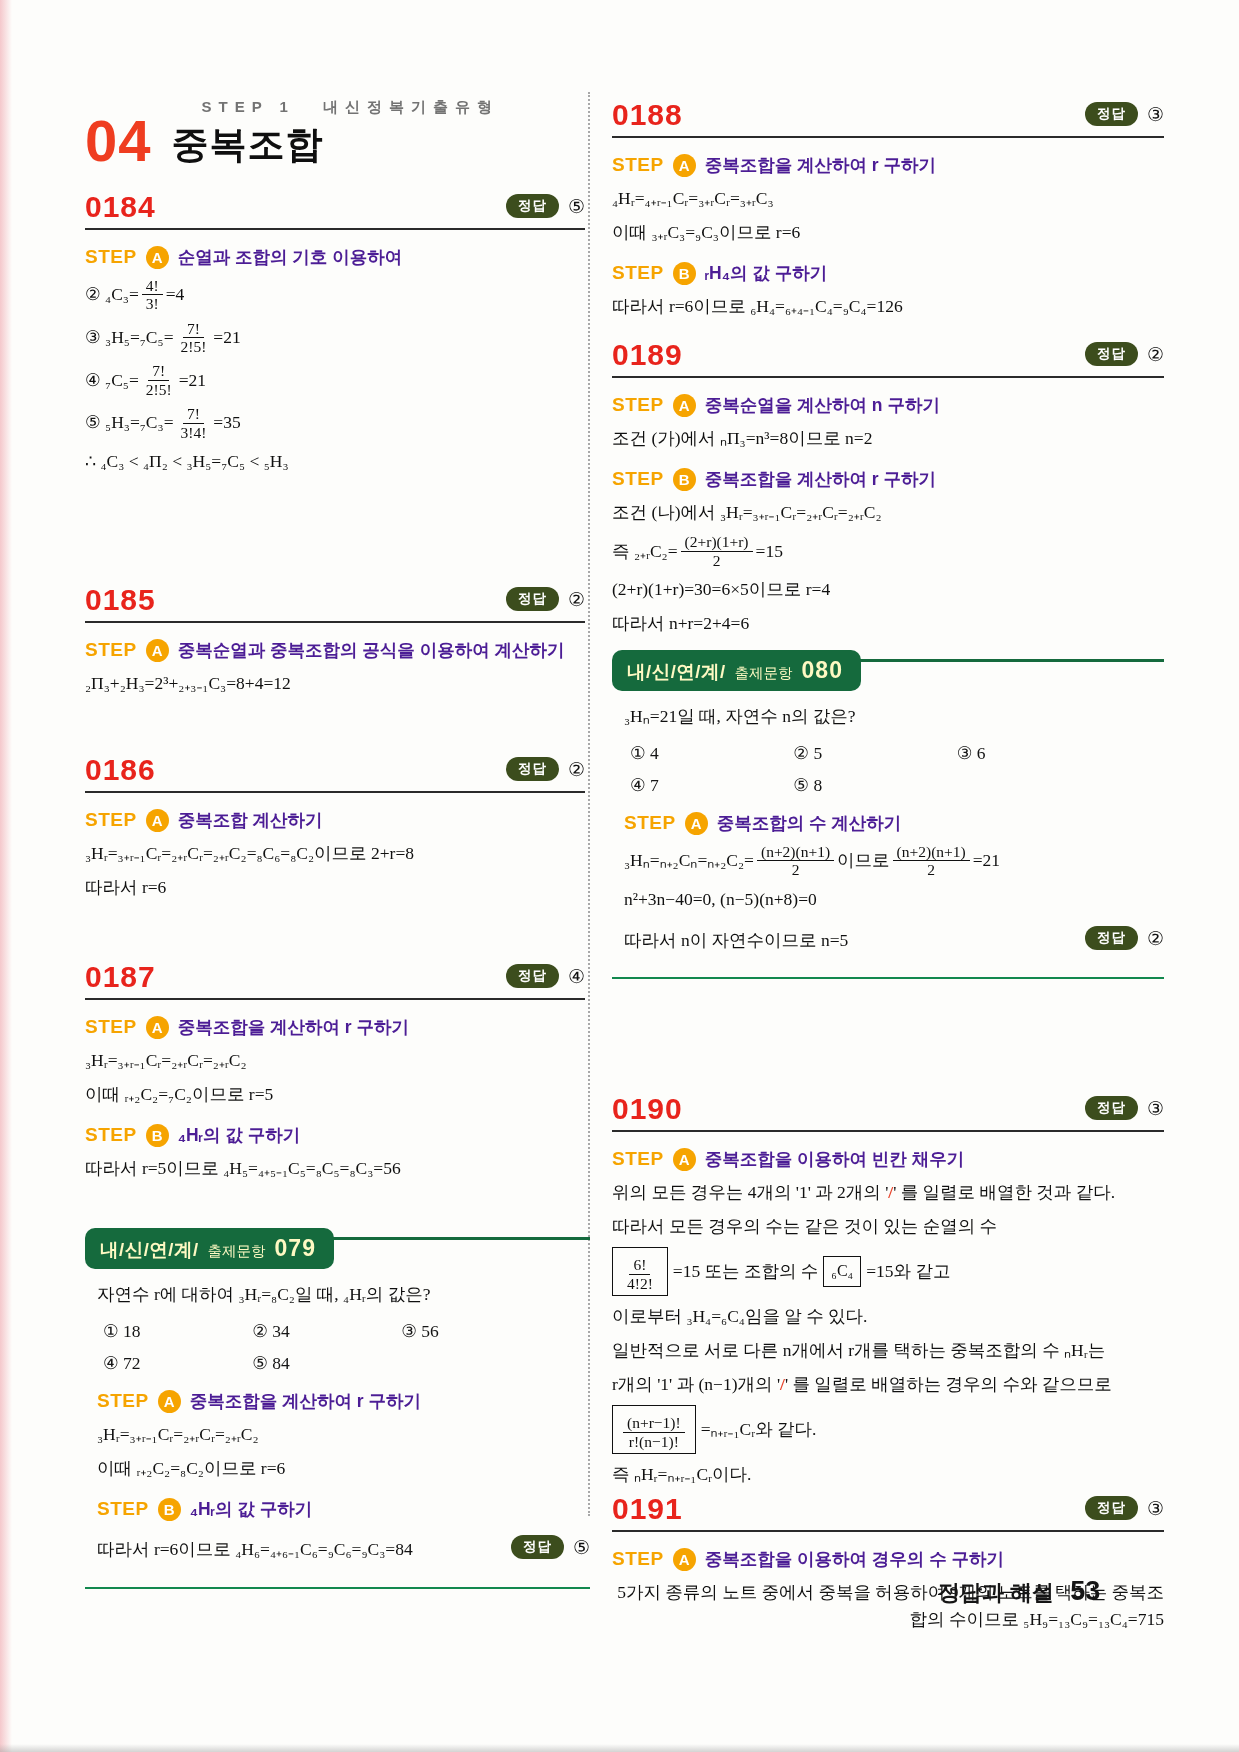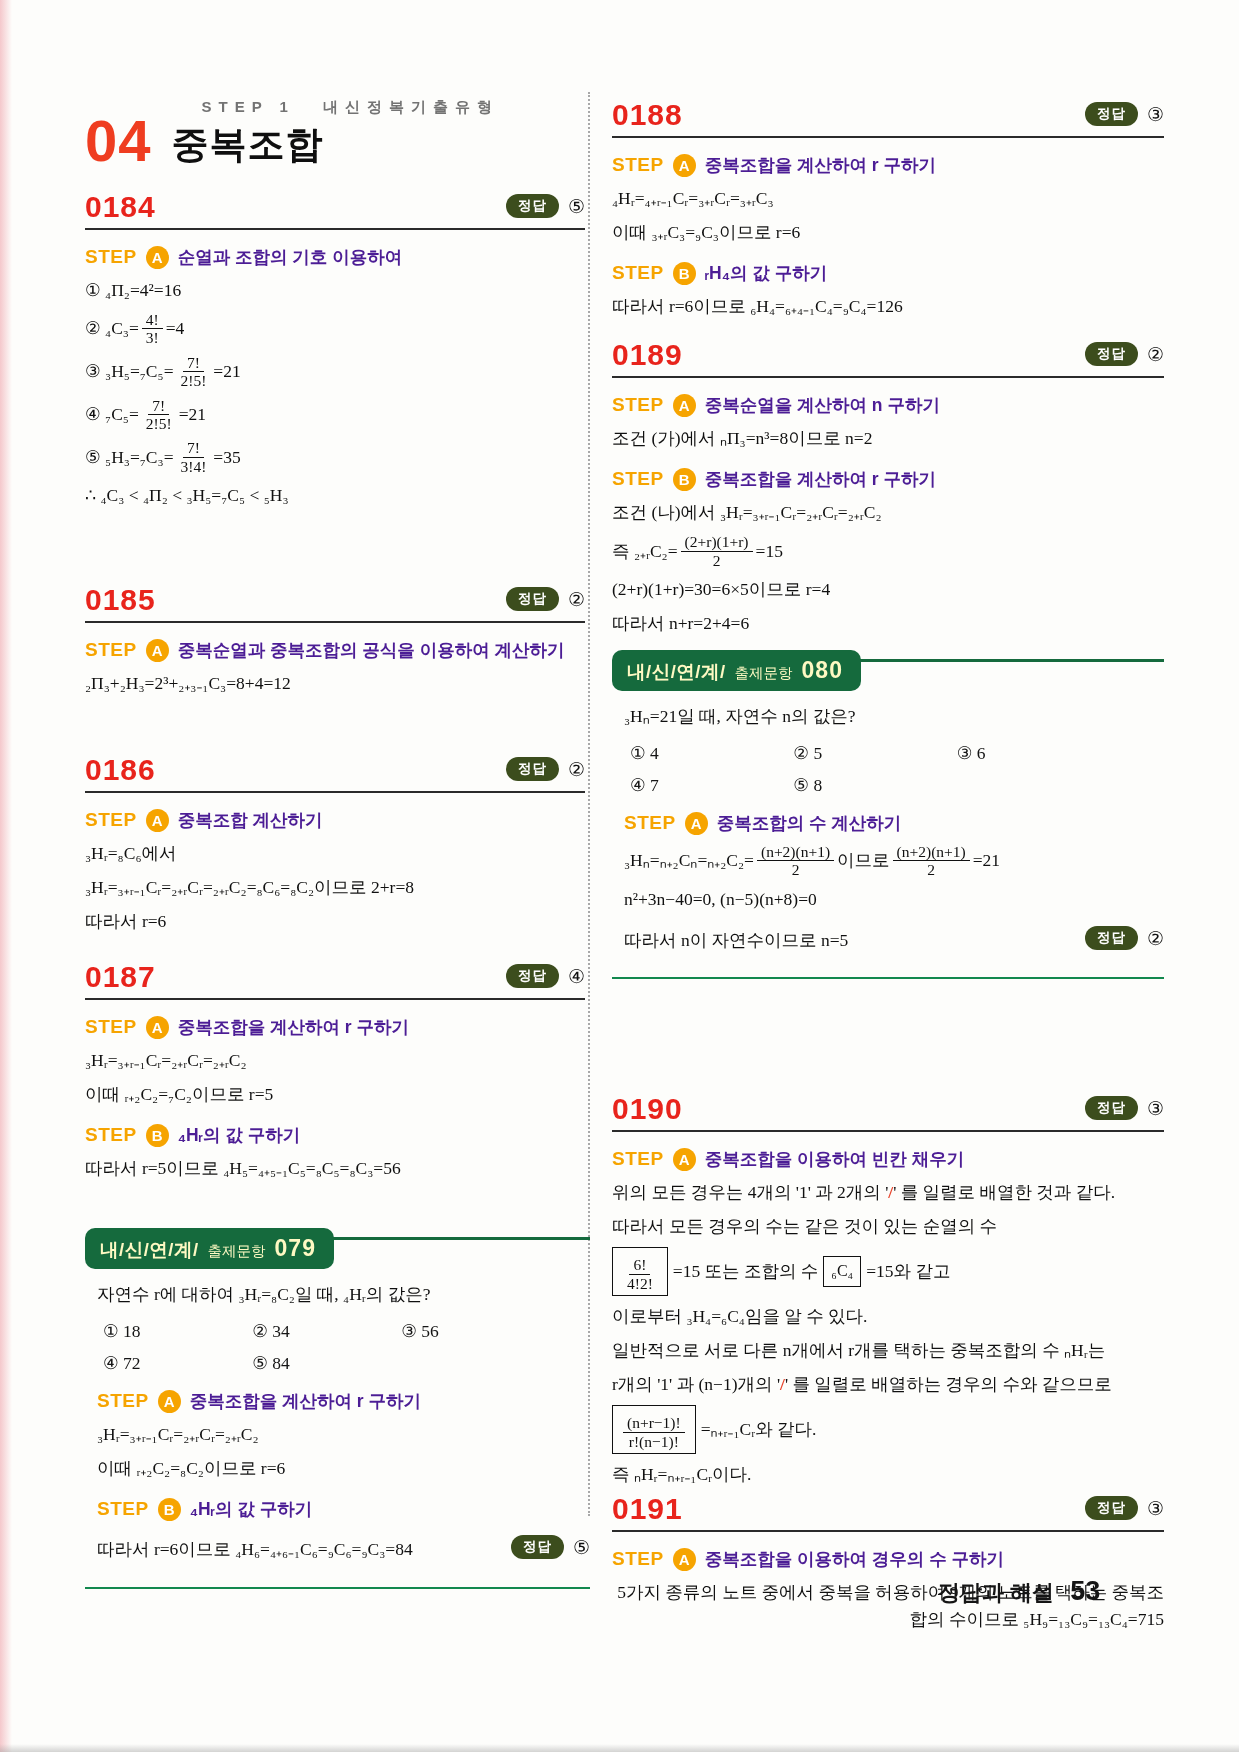--- a/index.html
+++ b/index.html
@@ -93,21 +93,20 @@
         <span class="jeongdap">정답</span>
         <span class="circ">⑤</span>
       </span>
     </div>
     <hr class="prob-rule">
     <div class="step-row">
       <span class="step-word">STEP</span>
       <span class="step-letter">A</span>
       <span class="step-title">순열과 조합의 기호 이용하여</span>
     </div>
-    <div class="mline">① ₄Π₂=4²=16</div>
     <div class="mline">
       <span>② ₄C₃=</span>
       <span class="frac">
           <span class="fnum">4!</span>
           <span class="fden">3!</span>
         </span>
       <span>=4</span>
     </div>
     <div class="mline">
       <span>③ ₃H₅=₇C₅=</span>
@@ -160,21 +159,20 @@
         <span class="jeongdap">정답</span>
         <span class="circ">②</span>
       </span>
     </div>
     <hr class="prob-rule">
     <div class="step-row">
       <span class="step-word">STEP</span>
       <span class="step-letter">A</span>
       <span class="step-title">중복조합 계산하기</span>
     </div>
-    <div class="mline">₃Hᵣ=₈C₆에서</div>
     <div class="mline">₃Hᵣ=₃₊ᵣ₋₁Cᵣ=₂₊ᵣCᵣ=₂₊ᵣC₂=₈C₆=₈C₂이므로 2+r=8</div>
     <div class="mline">따라서 r=6</div>
   </div>
 
   <div class="block" style="left:85px;top:960px;width:500px;">
     <div class="prob-head">
       <span class="prob-num">0187</span>
       <span class="answer-wrap">
         <span class="jeongdap">정답</span>
         <span class="circ">④</span>

